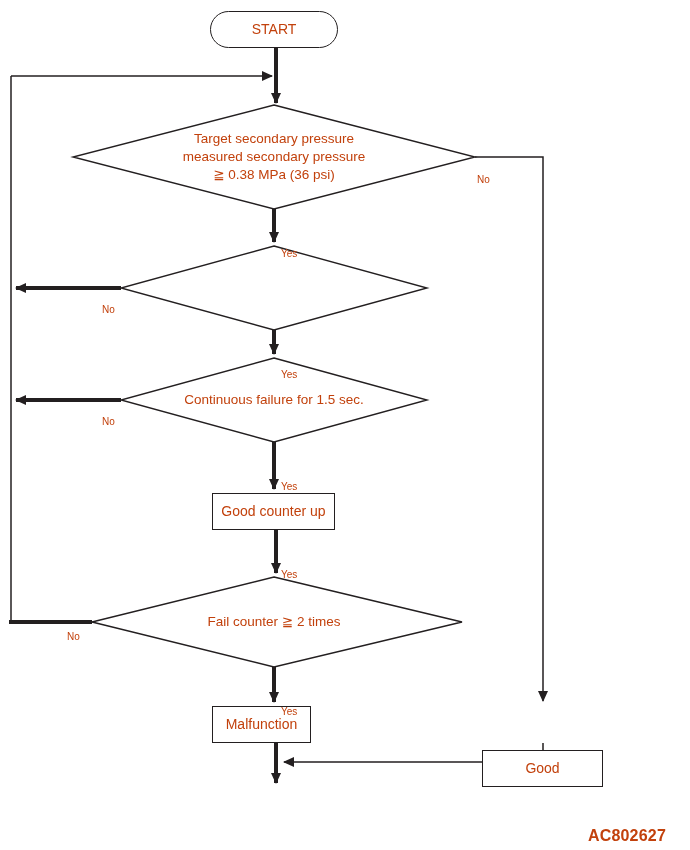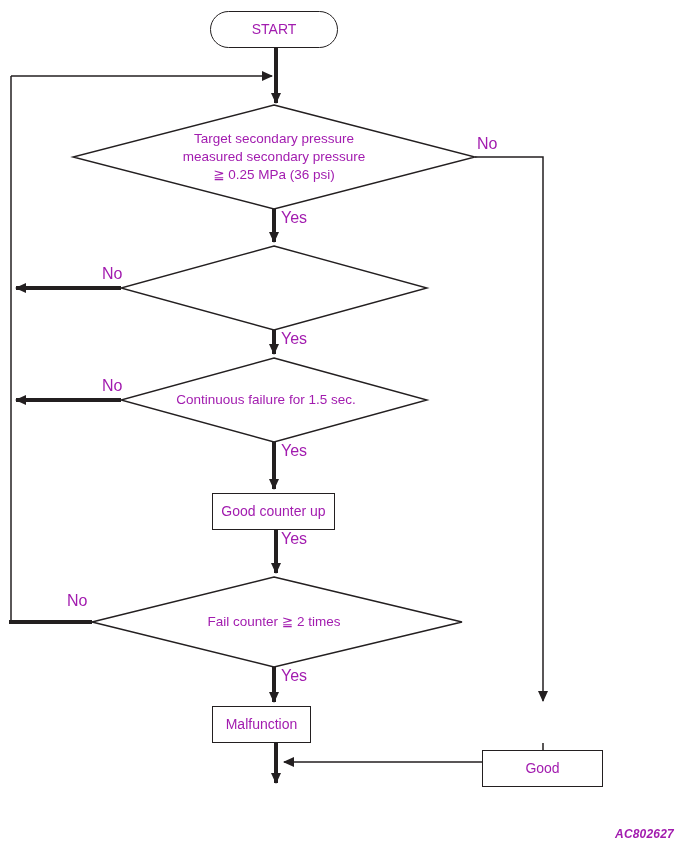--- a/index.html
+++ b/index.html
@@ -1,36 +1,35 @@
 <!DOCTYPE html>
 <html><head>
 <meta charset="utf-8">
 <style>
   html,body{margin:0;padding:0;background:#ffffff;}
   #canvas{
     position:relative;width:690px;height:850px;background:#ffffff;
-    font-family:"Liberation Sans","DejaVu Sans",sans-serif;color:#a21caf;
+    font-family:"Liberation Sans","DejaVu Sans",sans-serif;color:#c2410c;
     overflow:hidden;
   }
   #wires{position:absolute;left:0;top:0;}
   .node{
     position:absolute;box-sizing:border-box;background:#ffffff;
     border:1.6px solid #231f20;display:flex;align-items:center;justify-content:center;
     text-align:center;font-size:14px;line-height:1.25;
   }
   .terminator{border-radius:19px;}
   .diamond-text{
     position:absolute;display:flex;align-items:center;justify-content:center;
     text-align:center;font-size:13.5px;line-height:1.32;white-space:pre-line;
   }
-  .edge-label{position:absolute;font-size:16px;line-height:16px;}
+  .edge-label{position:absolute;font-size:10px;line-height:16px;margin-top:36px;}
   .fig-code{
-    position:absolute;right:16px;top:827px;font-size:12px;font-weight:bold;
+    position:absolute;right:24px;top:827px;font-size:16px;font-weight:bold;
     letter-spacing:0.2px;
-    font-style:italic;
   }
 </style>
 </head>
 <body>
 
 <div id="canvas">
 
   <svg id="wires" width="690" height="850" viewBox="0 0 690 850">
     <defs>
       <marker id="ah" markerUnits="userSpaceOnUse" markerWidth="14" markerHeight="12" refX="10" refY="5" orient="auto">
@@ -74,24 +73,24 @@
     <span>Malfunction</span>
   </div>
 
   <div class="node" style="left:482px;top:706px;width:121px;height:37px;margin-top:44px;">
     <span>Good</span>
   </div>
 
 
   <div class="diamond-text" style="left:134px;top:120px;width:280px;height:74px;">Target secondary pressure
 measured secondary pressure
-≧ 0.25 MPa (36 psi)</div>
+≧ 0.38 MPa (36 psi)</div>
 
 
-  <div class="diamond-text" style="left:136px;top:390px;width:260px;height:20px;">Continuous failure for 1.5 sec.</div>
+  <div class="diamond-text" style="left:144px;top:390px;width:260px;height:20px;">Continuous failure for 1.5 sec.</div>
 
   <div class="diamond-text" style="left:144px;top:612px;width:260px;height:20px;">Fail counter ≧ 2 times</div>
 
   <div class="edge-label" style="left:281px;top:210px;">Yes</div>
   <div class="edge-label" style="left:477px;top:136px;">No</div>
 
   <div class="edge-label" style="left:281px;top:331px;">Yes</div>
   <div class="edge-label" style="left:102px;top:266px;">No</div>
 
   <div class="edge-label" style="left:281px;top:443px;">Yes</div>

